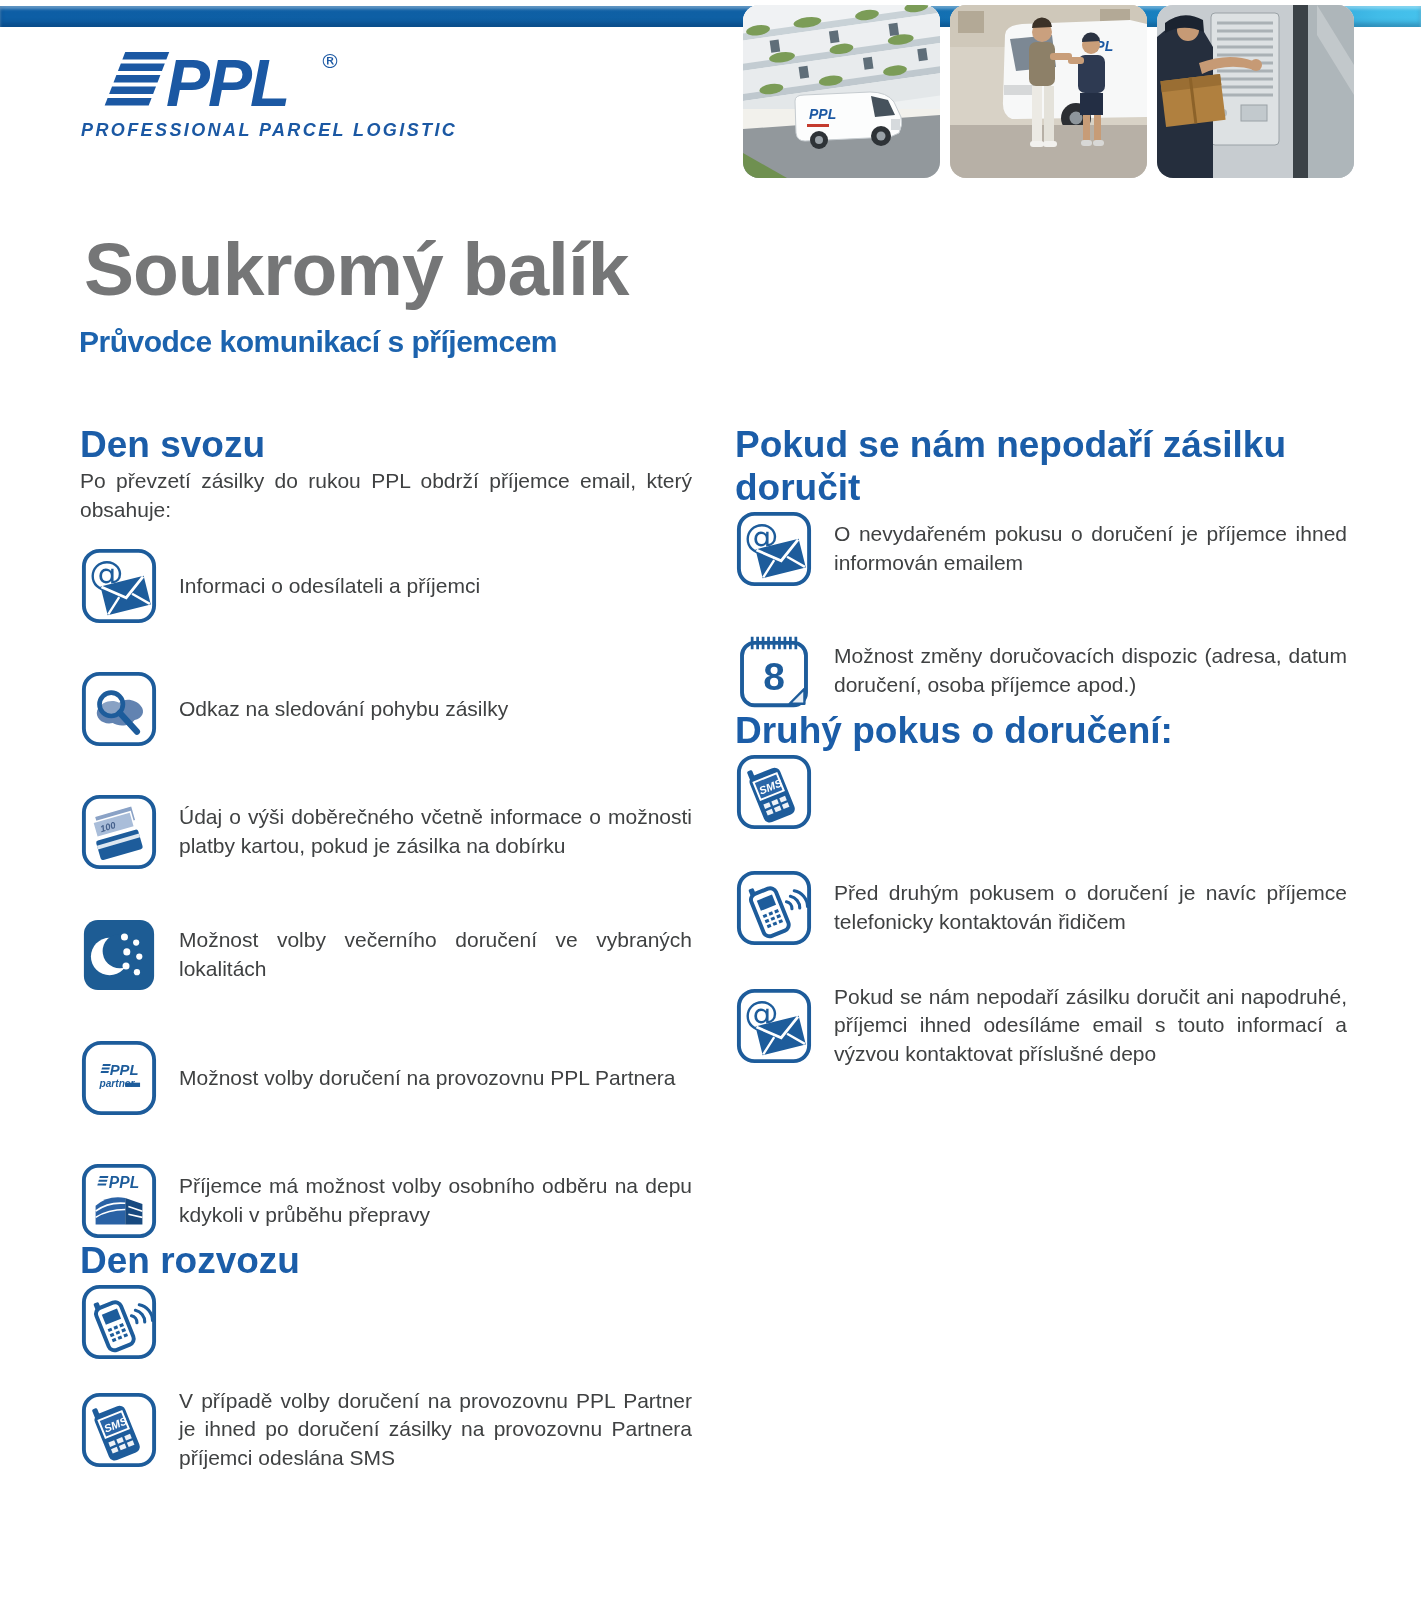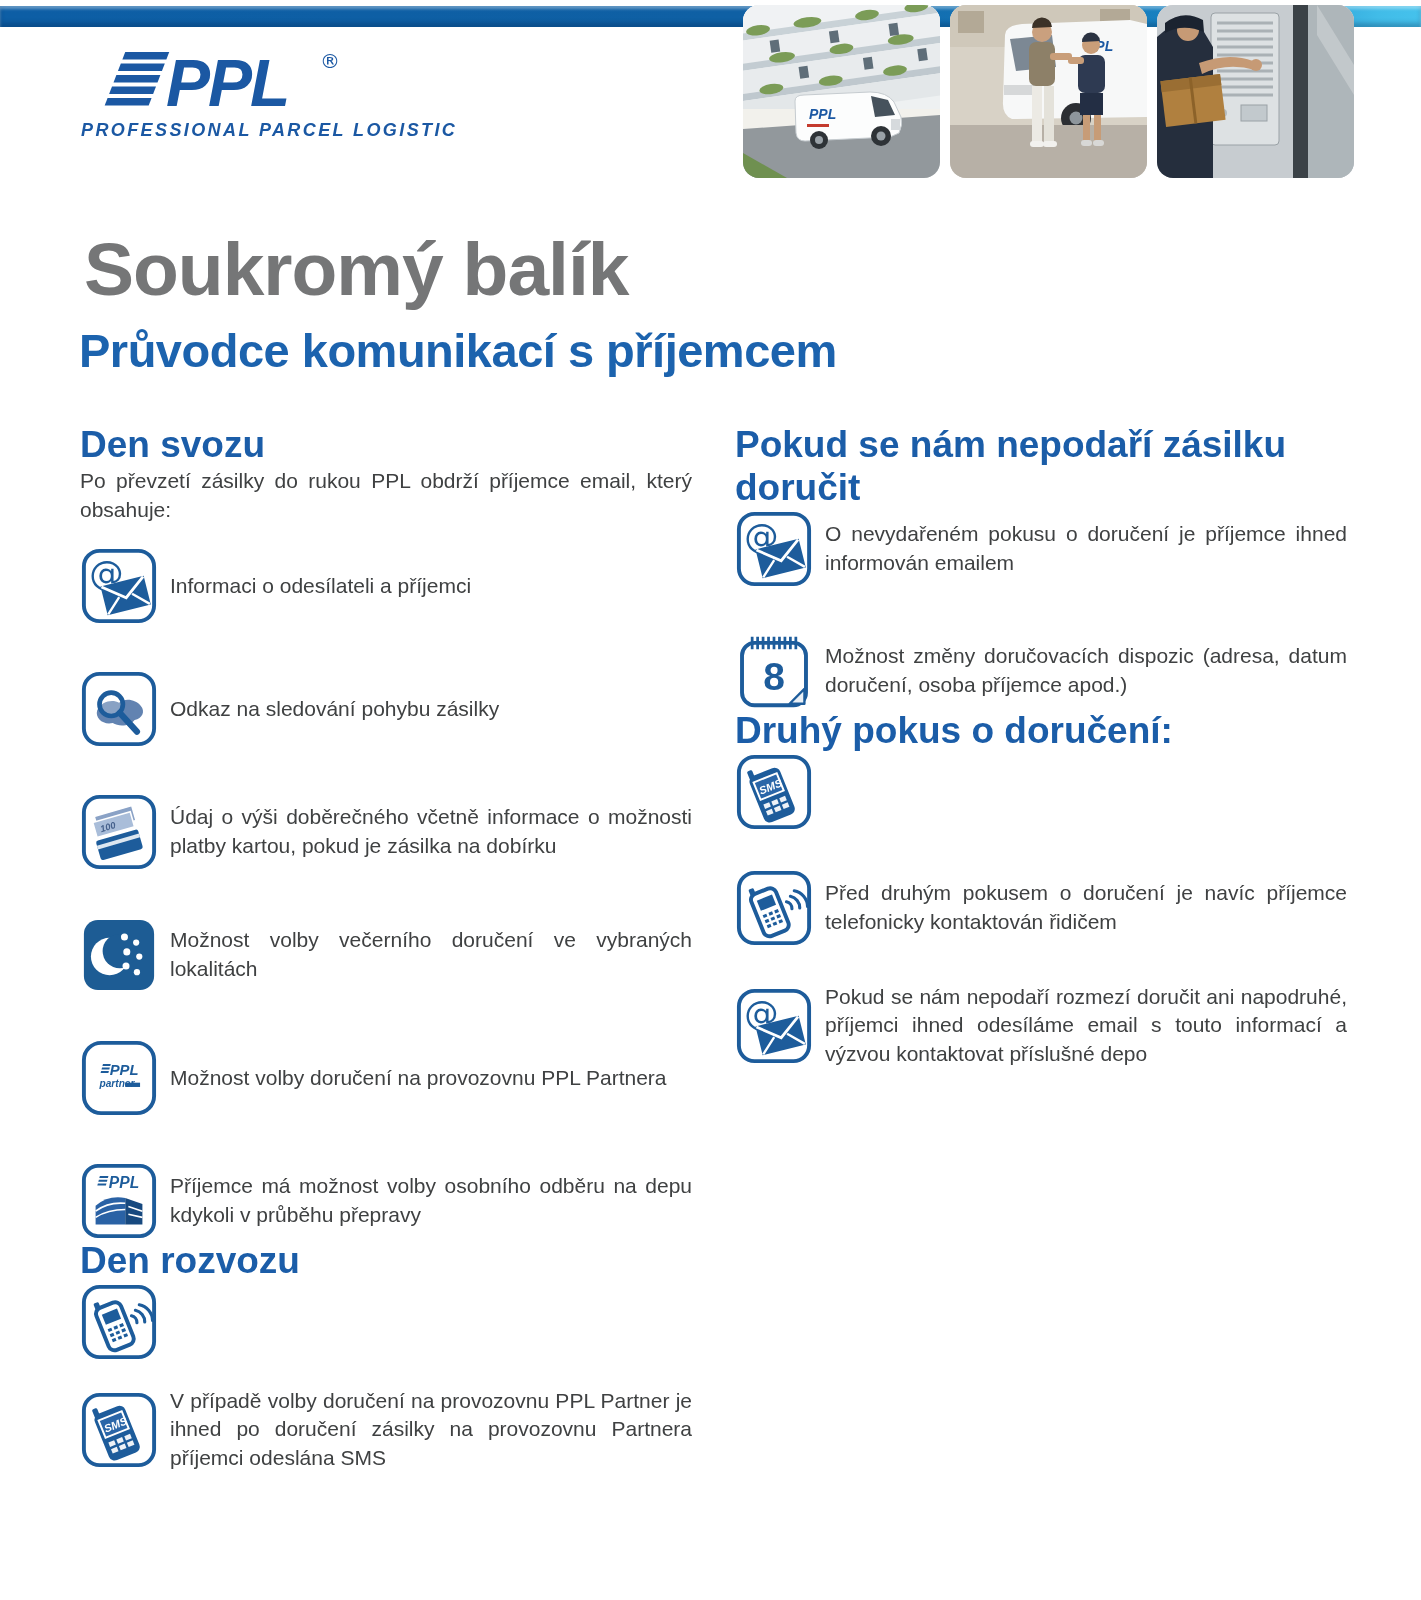--- a/index.html
+++ b/index.html
@@ -22,38 +22,38 @@
   .logo-sub{
     position:absolute;left:81px;top:120px;font-size:18px;font-weight:bold;font-style:italic;
     letter-spacing:2.4px;color:#1b58a3;white-space:nowrap;text-align:center;
   }
   
   .page-title{
     position:absolute;left:76px;top:232px;font-size:75px;font-weight:bold;
     color:#757677;letter-spacing:-1px;line-height:1;margin-left:8px;
   }
   .page-subtitle{
-    position:absolute;left:79px;top:327px;font-size:47px;font-weight:bold;
+    position:absolute;left:79px;top:327px;font-size:30px;font-weight:bold;
     color:#1c63ae;letter-spacing:-0.5px;line-height:1;
   }
   
   .col{position:absolute;top:424px;width:612px;}
   .col-left{left:80px;}
   .col-right{left:735px;}
   h3.heading{
     margin:0;font-size:37px;font-weight:bold;color:#1b5da8;line-height:1.16;letter-spacing:0;
   }
   .h-svoz{margin-bottom:12px;}
   .h-rozvoz{margin-top:56px;margin-bottom:22px;}
   .h-nepodari{margin-bottom:56px;}
   .h-druhy{margin-top:61px;margin-bottom:29px;}
   .intro{
     margin:0 0 22px 0;font-size:21px;line-height:1.38;color:#3f4142;text-align:justify;
   }
-  .item{display:flex;align-items:center;gap:12px;margin-bottom:45px;}
+  .item{display:flex;align-items:center;gap:21px;margin-bottom:45px;}
   .item.mb26{margin-bottom:26px;}
   .item.mb44{margin-bottom:44px;}
   .item.mb38{margin-bottom:38px;}
   .item.mb36{margin-bottom:36px;}
   .item.mb0{margin-bottom:0;}
   .icon-box{flex:0 0 78px;height:78px;}
   .icon-box svg{width:78px;height:78px;display:block;}
   .txt{flex:1;margin:0;font-size:21px;line-height:1.36;color:#3f4142;text-align:justify;}
   .defs-hidden{position:absolute;width:0;height:0;overflow:hidden;}
 </style>
@@ -432,15 +432,15 @@
         </svg>
       </span>
     <p class="txt">Před druhým pokusem o doručení je navíc příjemce telefonicky kontaktován řidičem</p>
   </div>
   <div class="item mb0">
     <span class="icon-box">
         <svg viewBox="0 0 100 100">
           <use href="#icon-email"></use>
         </svg>
       </span>
-    <p class="txt">Pokud se nám nepodaří rozmezí doručit ani napodruhé, příjemci ihned odesíláme email s touto informací a výzvou kontaktovat příslušné depo</p>
+    <p class="txt">Pokud se nám nepodaří zásilku doručit ani napodruhé, příjemci ihned odesíláme email s touto informací a výzvou kontaktovat příslušné depo</p>
   </div>
 </div>
 
 </body></html>

